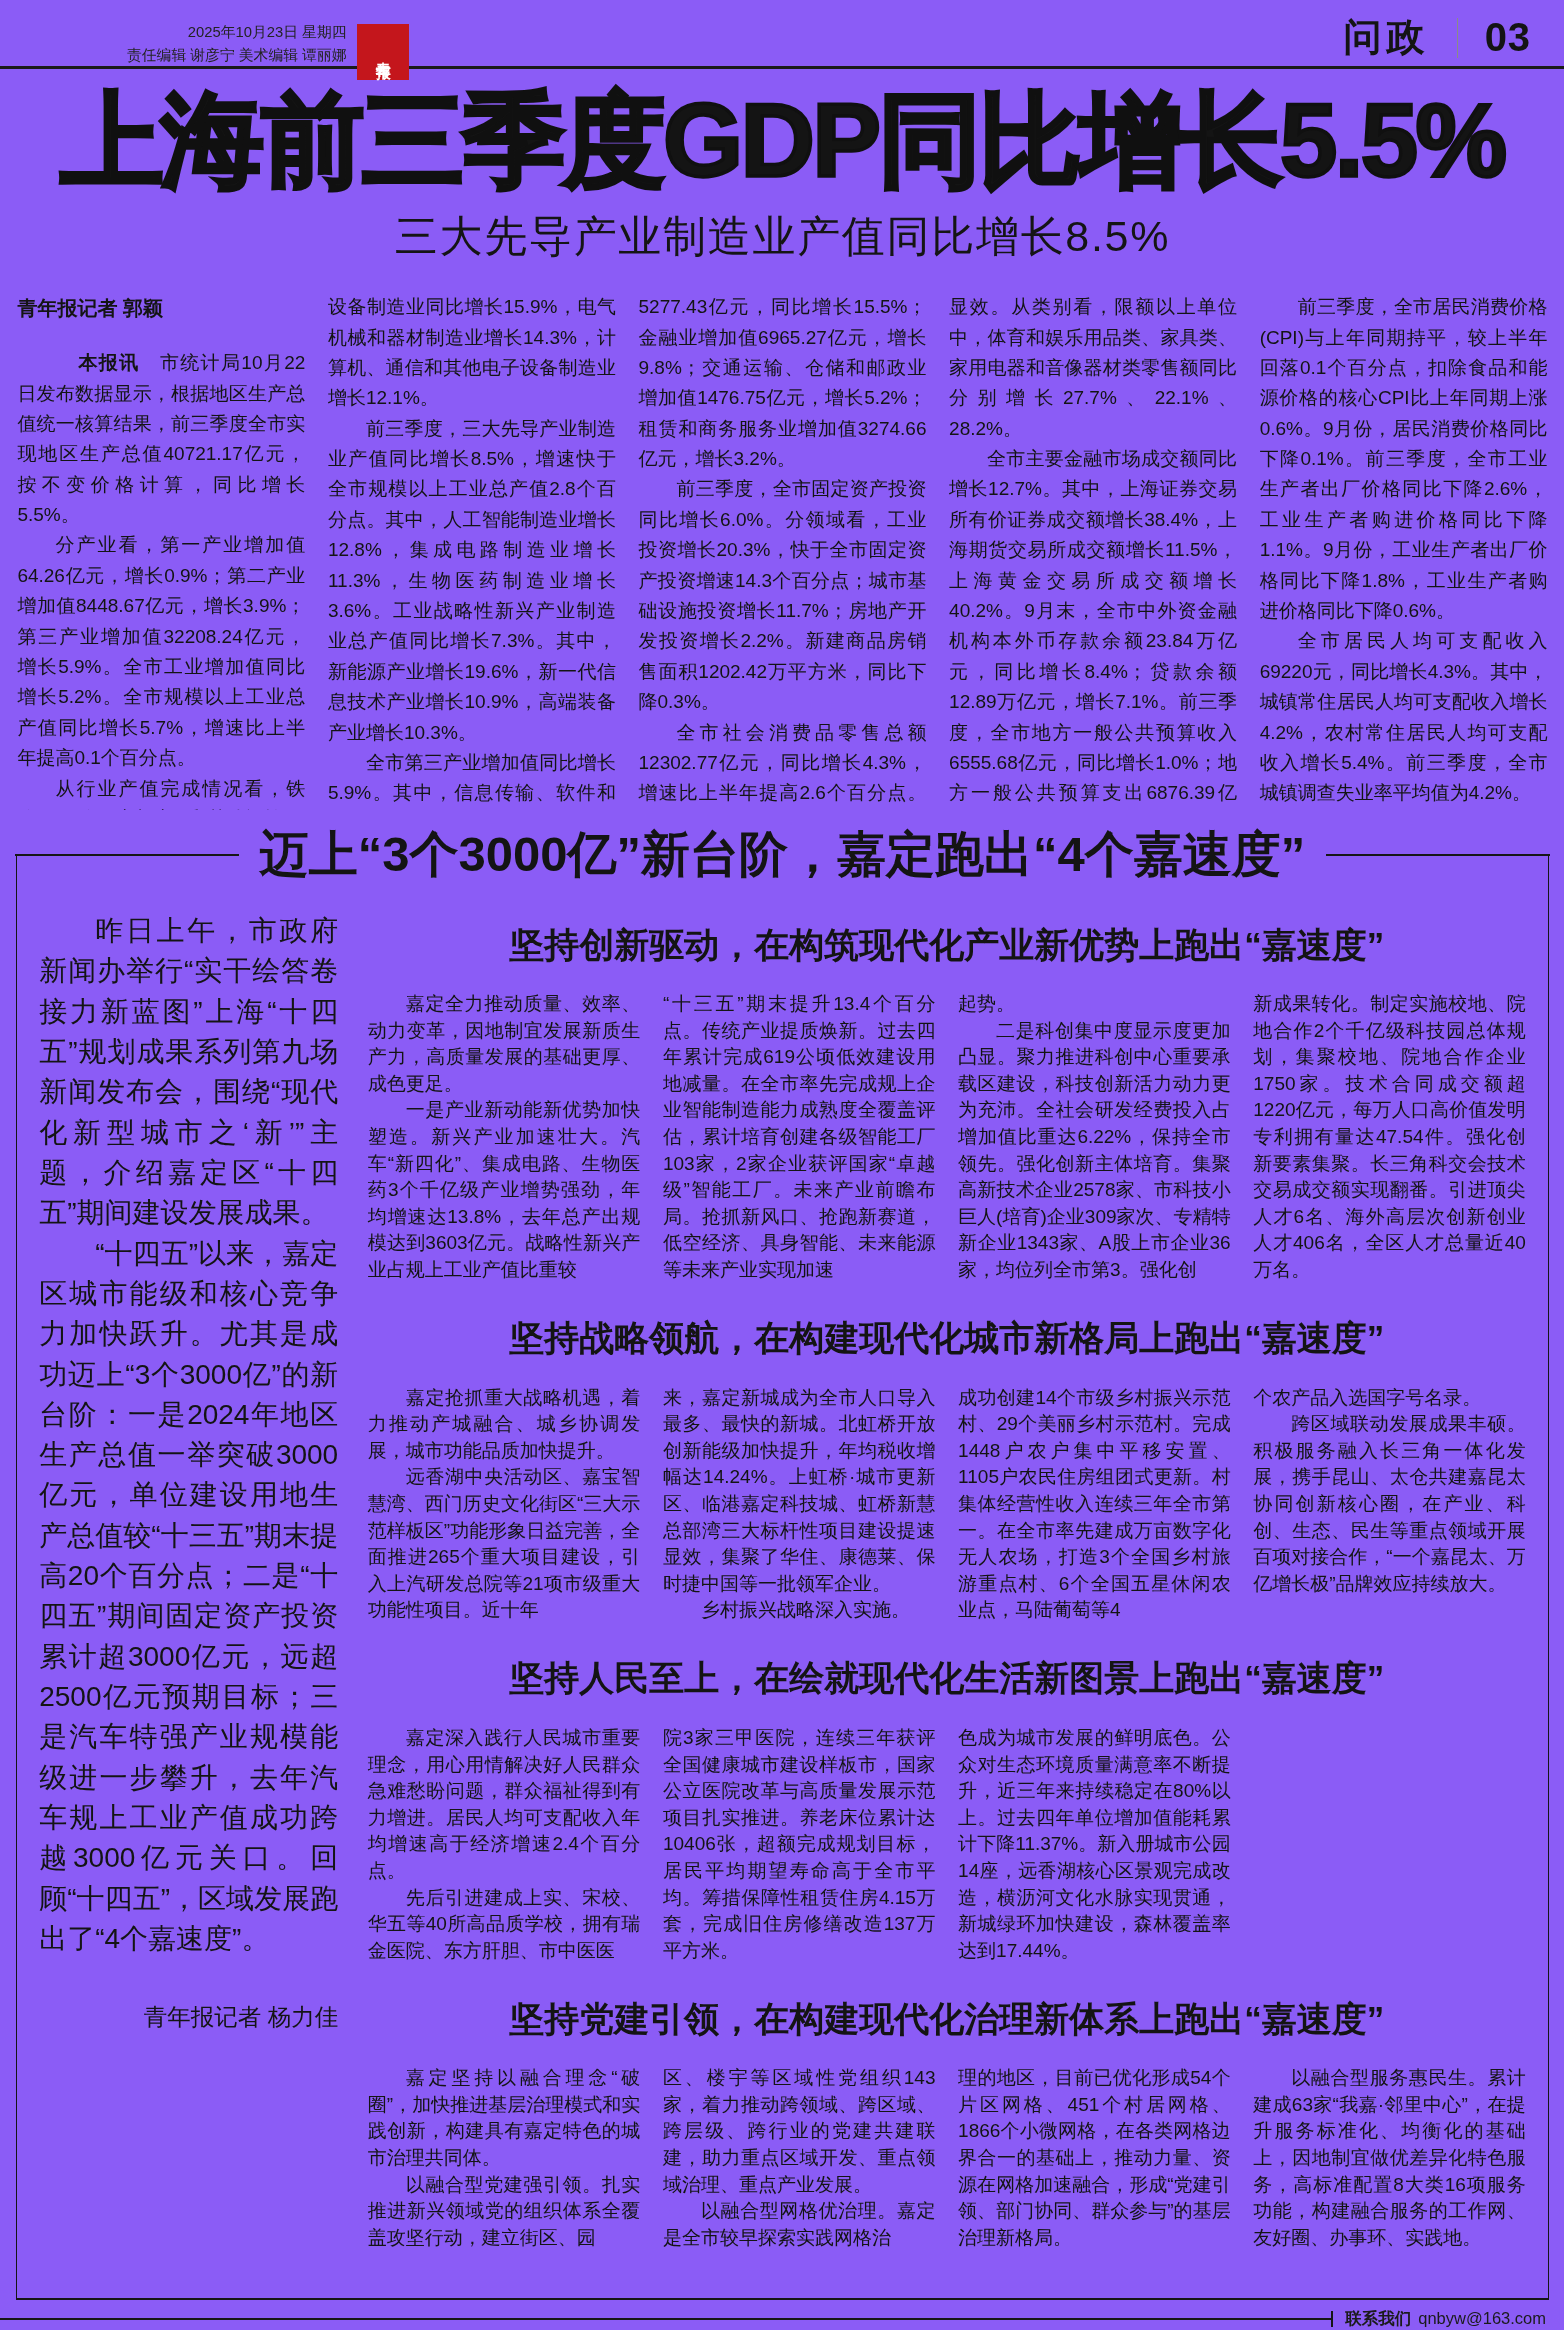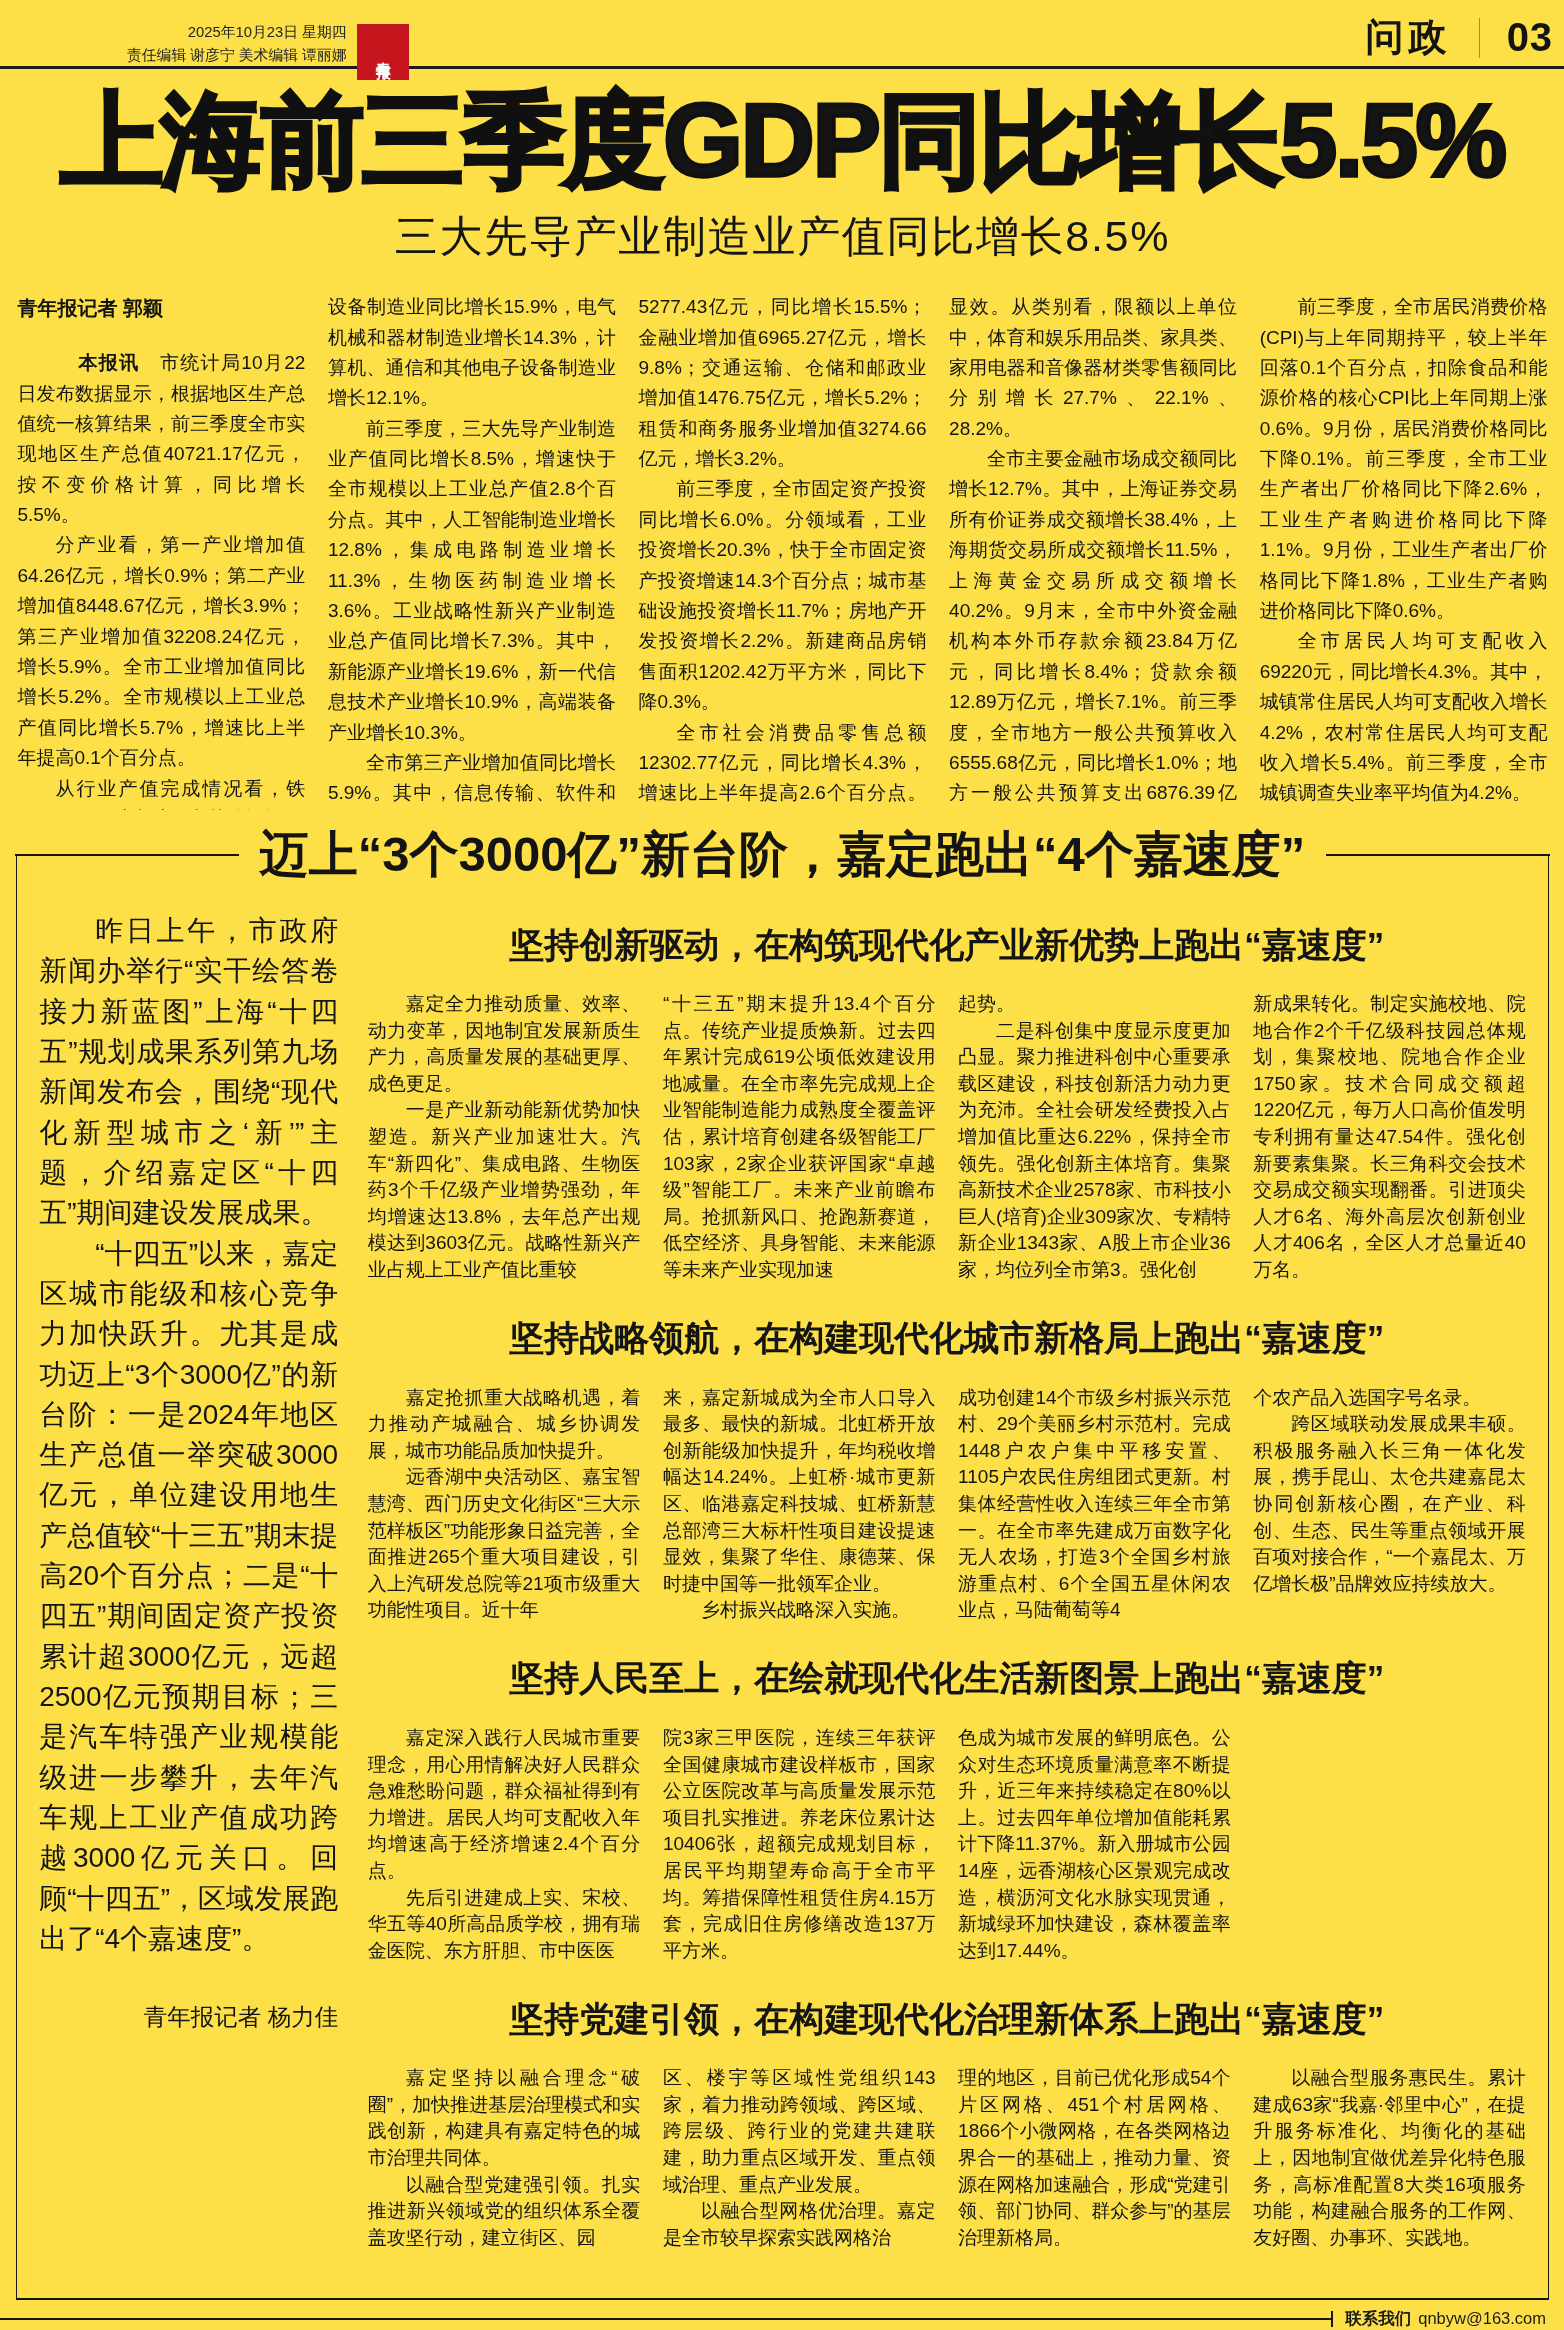--- a/index.html
+++ b/index.html
@@ -1,31 +1,31 @@
 <!DOCTYPE html>
 <html style="font-size:14px"><head>
 <meta charset="utf-8">
 <style>
   html,body { margin:0; padding:0; background:#d9d9d9; }
   .page {
     position:relative; width:1565px; height:2330px; margin:0 auto;
-    background:#fde047; color:#141414; overflow:hidden;
+    background:#8b5cf6; color:#141414; overflow:hidden;
     font-family:"Liberation Sans", sans-serif;
   }
 
   
   .masthead { position:absolute; top:0; left:0; right:0; height:83px; }
   .mast-rule { position:absolute; top:66px; left:0; width:100%; height:2.6px; background:#1a1a1a; }
   .mast-left { position:absolute; left:127px; top:14px; display:flex; align-items:flex-start; gap:10.4px; }
   .mast-dates { text-align:right; font-size:14.8px; line-height:1.55; color:#232323; padding-top:7px; }
   .logo { width:52px; height:56px; background:#c4161c; color:#fff; display:flex; align-items:center; justify-content:center;
           position:relative; z-index:2; margin-top:10.4px; }
   .logo span { writing-mode:vertical-rl; font-size:14.8px; font-weight:bold; letter-spacing:1.7px;
                font-family:"Liberation Serif", serif; }
-  .mast-right { position:absolute; right:12px; top:12px; display:flex; align-items:center; gap:27px; }
+  .mast-right { position:absolute; right:34px; top:12px; display:flex; align-items:center; gap:27px; }
   .mast-section { font-size:38px; font-weight:bold; letter-spacing:5.2px; }
   .mast-vr { width:0.9px; height:40px; background:#8a8a8a; }
   .mast-pageno { font-size:40px; font-weight:bold; letter-spacing:0.9px; }
 
   
   .headline { margin:0; padding:87px 8.7px 0; text-align:center; font-size:103px; line-height:1.04;
               font-weight:900; letter-spacing:-2.6px; -webkit-text-stroke:3.5px #101010; white-space:nowrap; }
   .subheadline { text-align:center; font-size:43px; font-weight:400; letter-spacing:1.7px; margin-top:14px; color:#151515; }
 
   .lead-cols { margin:26px 17.4px 0; display:flex; gap:22.6px; height:518px; overflow:hidden; }

